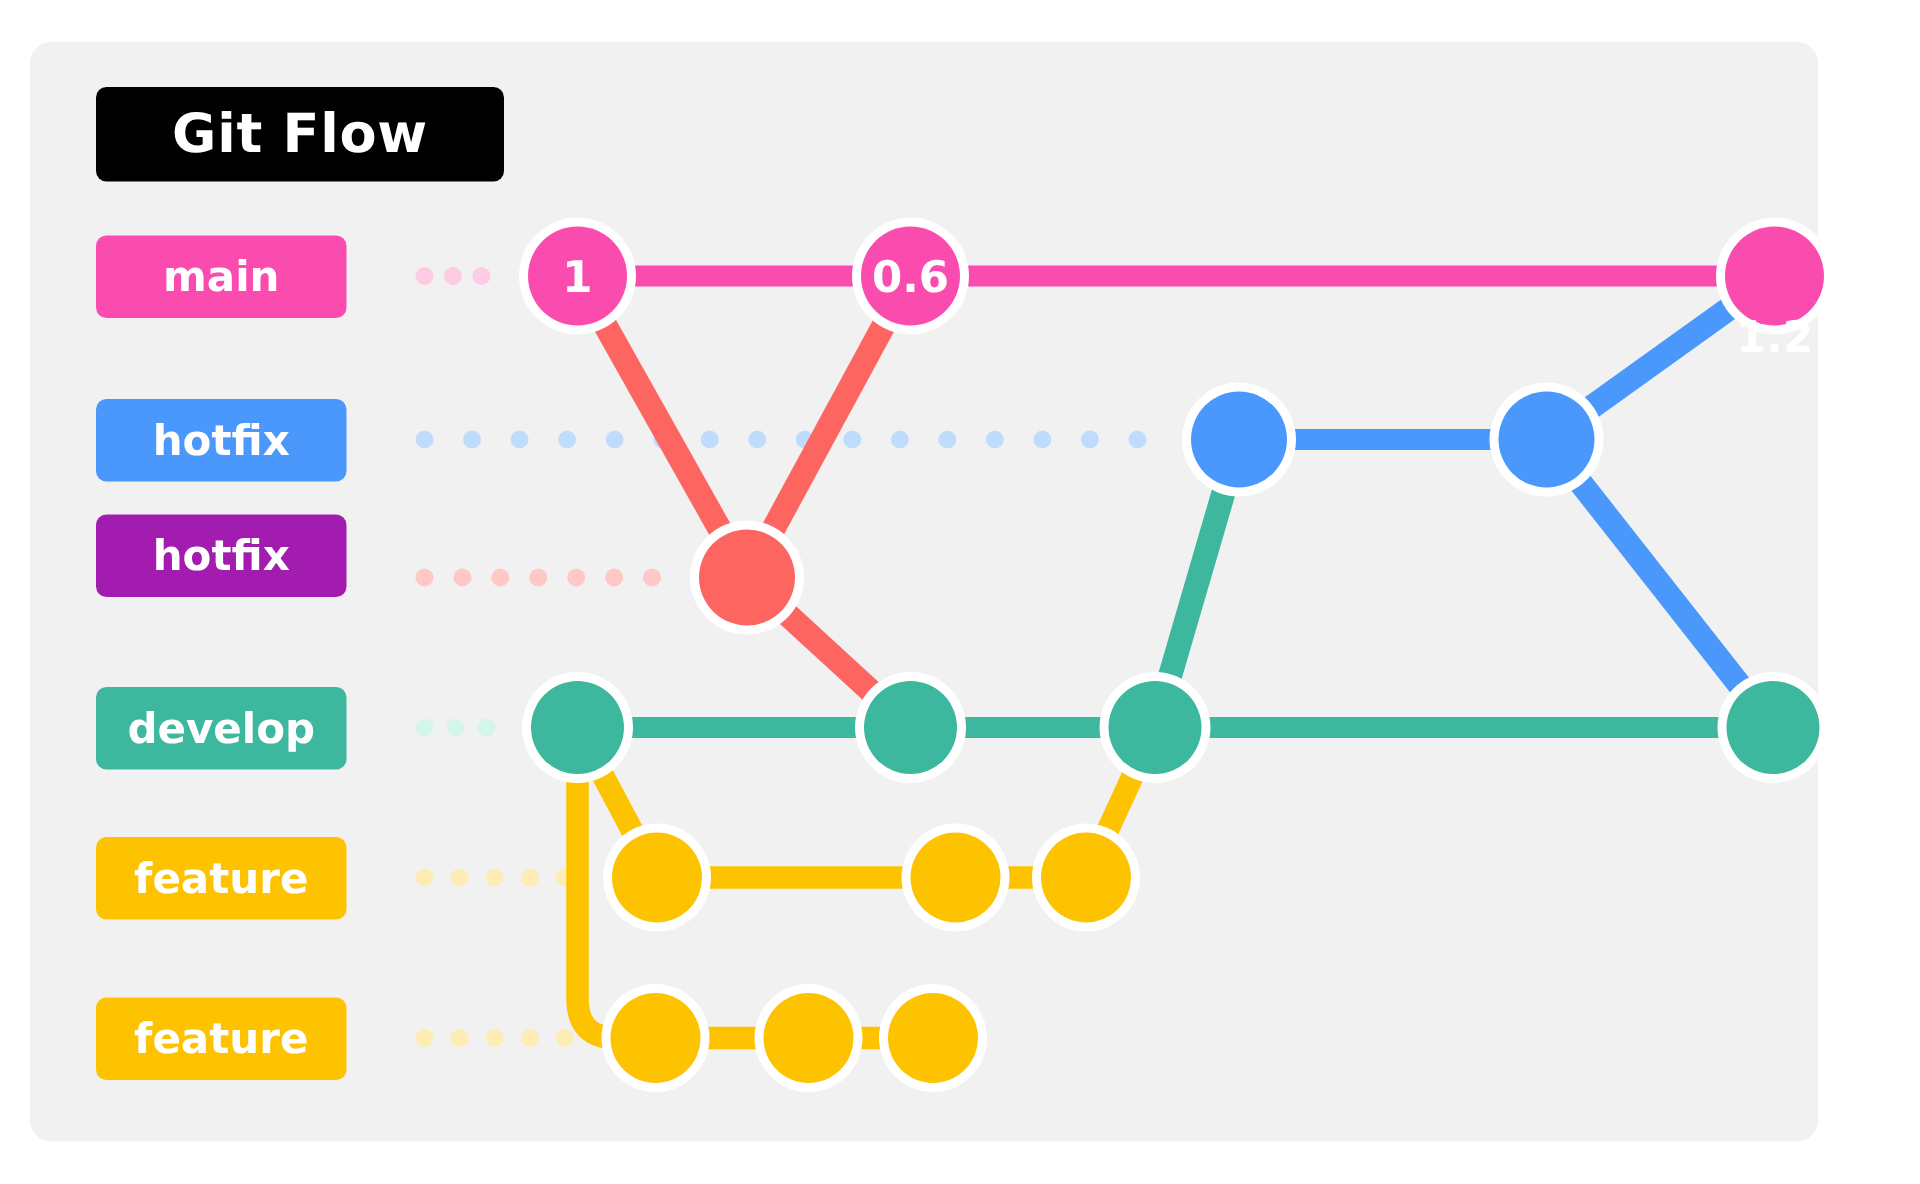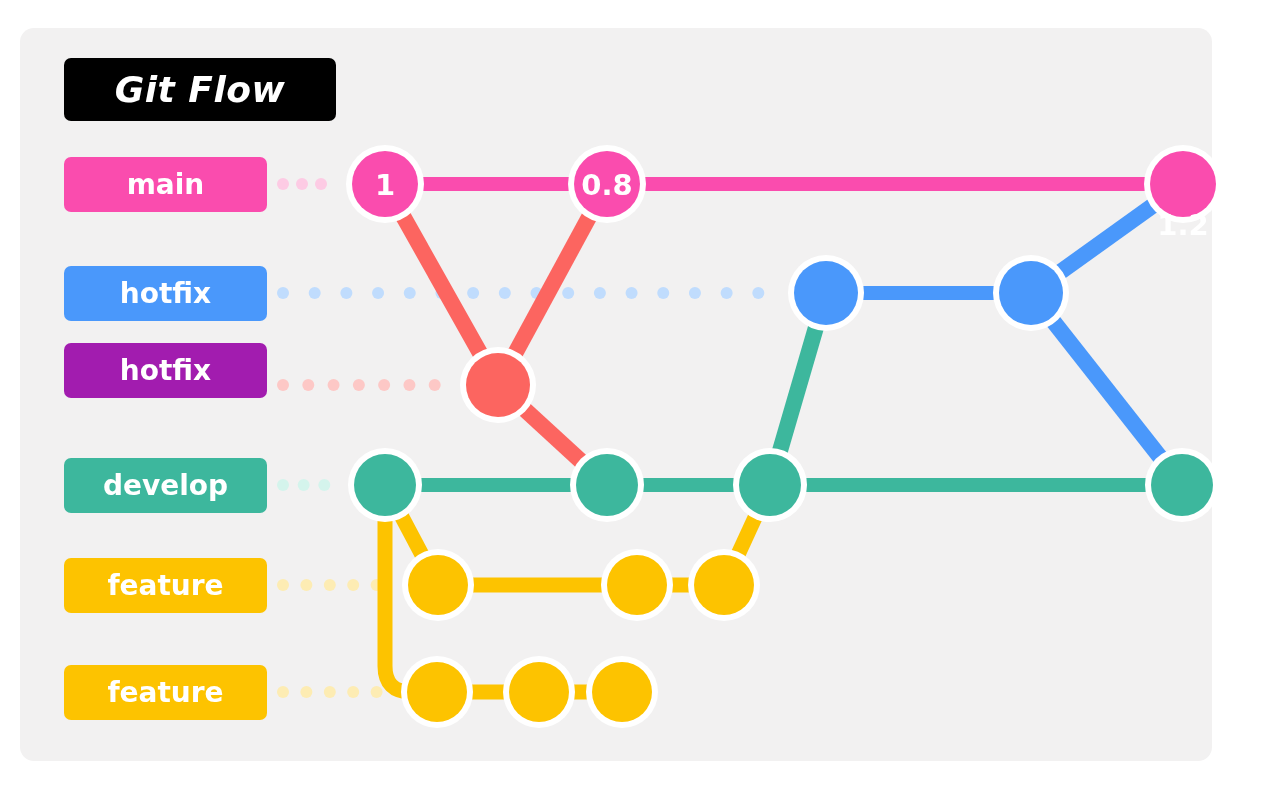--- a/index.html
+++ b/index.html
@@ -31,33 +31,32 @@
     left: 64px;
     top: 58px;
     width: 272px;
     height: 63px;
     background: #000000;
     border-radius: 7px;
     display: flex;
     align-items: center;
     justify-content: center;
     z-index: 6;
-    font-style: italic;
   }
   #title-badge .title-text {
     color: #ffffff;
     font-size: 36px;
     font-weight: bold;
     letter-spacing: 0.5px;
     line-height: 1;
   }
   .lane-label {
     position: absolute;
     left: 64px;
-    width: 203px;
+    width: 167px;
     height: 55px;
     border-radius: 7px;
     display: flex;
     align-items: center;
     justify-content: center;
     z-index: 6;
   }
   .lane-label .lane-text {
     color: #ffffff;
     font-size: 28px;
@@ -209,16 +208,16 @@
         <circle cx="437" cy="692" r="30" fill="#fdc300"></circle>
         <circle cx="539" cy="692" r="36" fill="#ffffff"></circle>
         <circle cx="539" cy="692" r="30" fill="#fdc300"></circle>
         <circle cx="622" cy="692" r="36" fill="#ffffff"></circle>
         <circle cx="622" cy="692" r="30" fill="#fdc300"></circle>
       </g>
   </svg>
 
   <div id="node-labels">
       <div class="node-label" style="left: 385px; top: 185px;">1</div>
-      <div class="node-label" style="left: 607px; top: 185px;">0.8</div>
+      <div class="node-label" style="left: 607px; top: 185px;">0.6</div>
       <div class="node-label" style="left: 1183px; top: 185px; margin-top: 40px;">1.2</div>
     </div>
 </div>
 
 </body></html>

